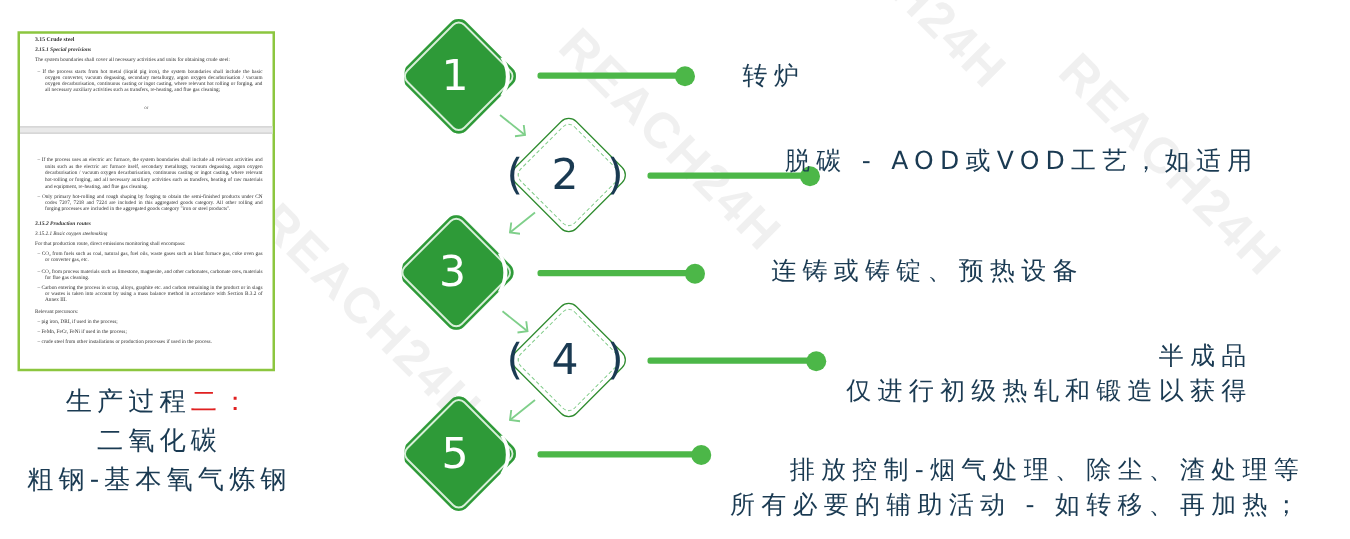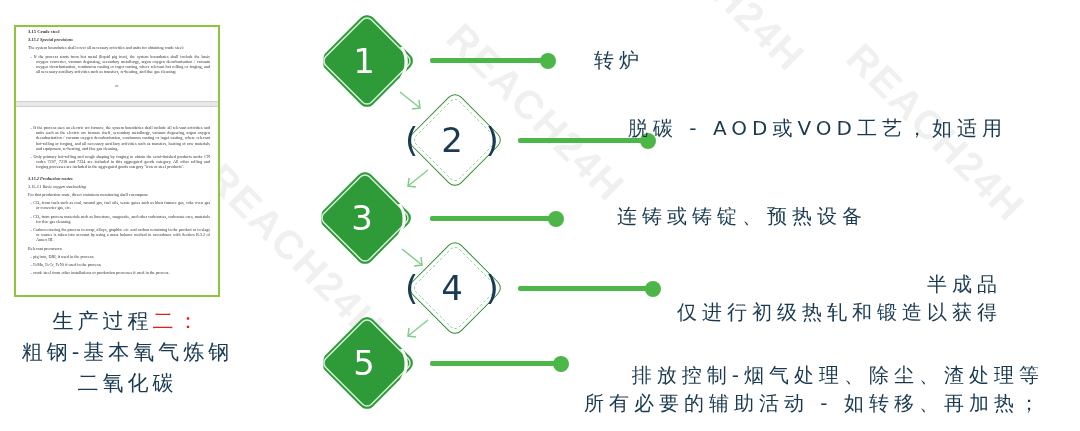--- a/index.html
+++ b/index.html
@@ -74,22 +74,22 @@
     <p class="li">– <span>Carbon entering the process in scrap, alloys, graphite etc. and carbon remaining in the product or in slags or wastes is taken into account by using a mass balance method in accordance with Section B.3.2 of Annex III.</span></p>
     <p>Relevant precursors:</p>
     <p class="li">– <span>pig iron, DRI, if used in the process;</span></p>
     <p class="li">– <span>FeMn, FeCr, FeNi if used in the process;</span></p>
     <p class="li">– <span>crude steel from other installations or production processes if used in the process.</span></p>
   </div>
 </div>
 
 <div class="caption">
   <div><span>生产过程</span><span class="red">二：</span></div>
+  <div>二氧化碳</div>
   <div>粗钢-基本氧气炼钢</div>
-  <div>二氧化碳</div>
 </div>
 
 <div class="diamond filled" style="left:308px; top:2px;">
   <div class="shape"></div>
   <div class="num">( 1 )</div>
 </div>
 <div class="line" style="left:430px; top:58px; width:118px;"></div>
 <div class="dot" style="left:540px; top:53px;"></div>
 <div class="label" style="left:594px; top:46px;">转炉</div>
 

